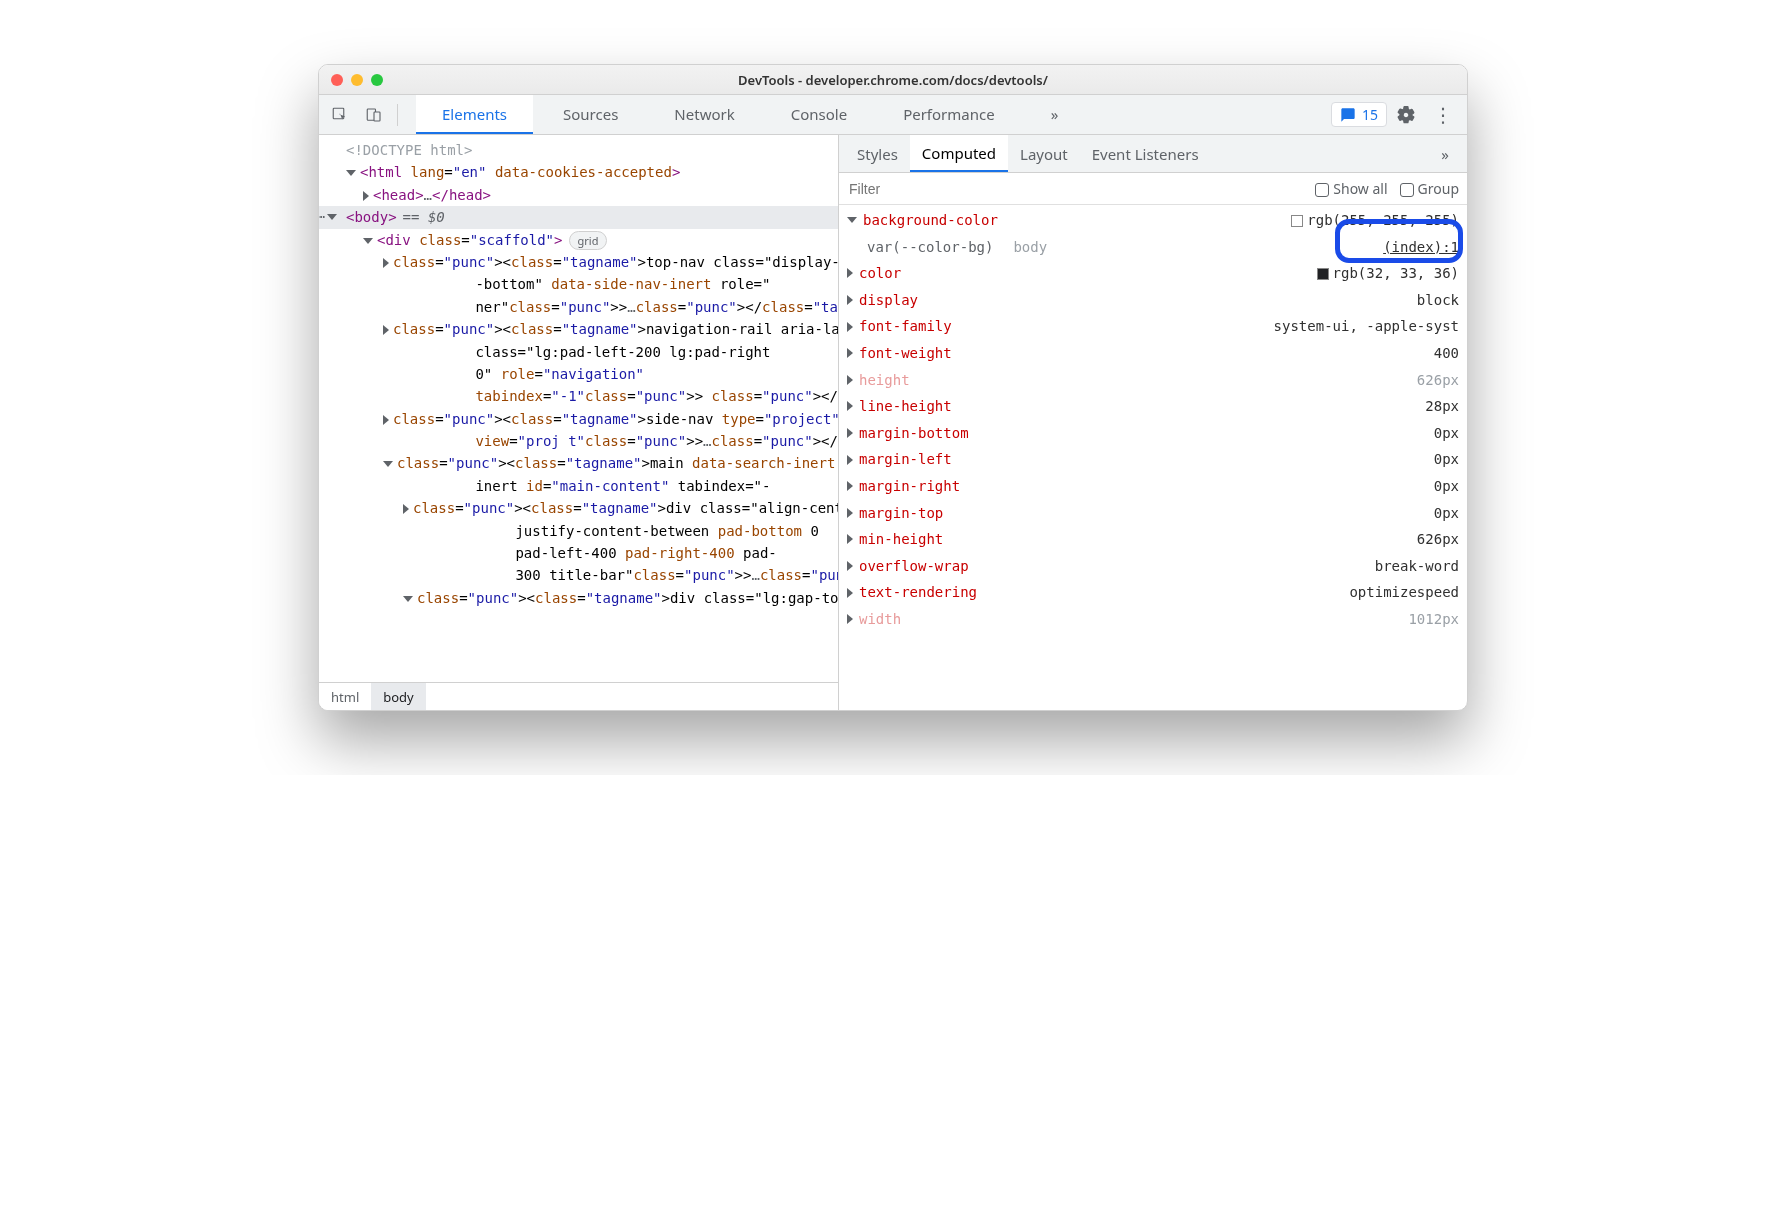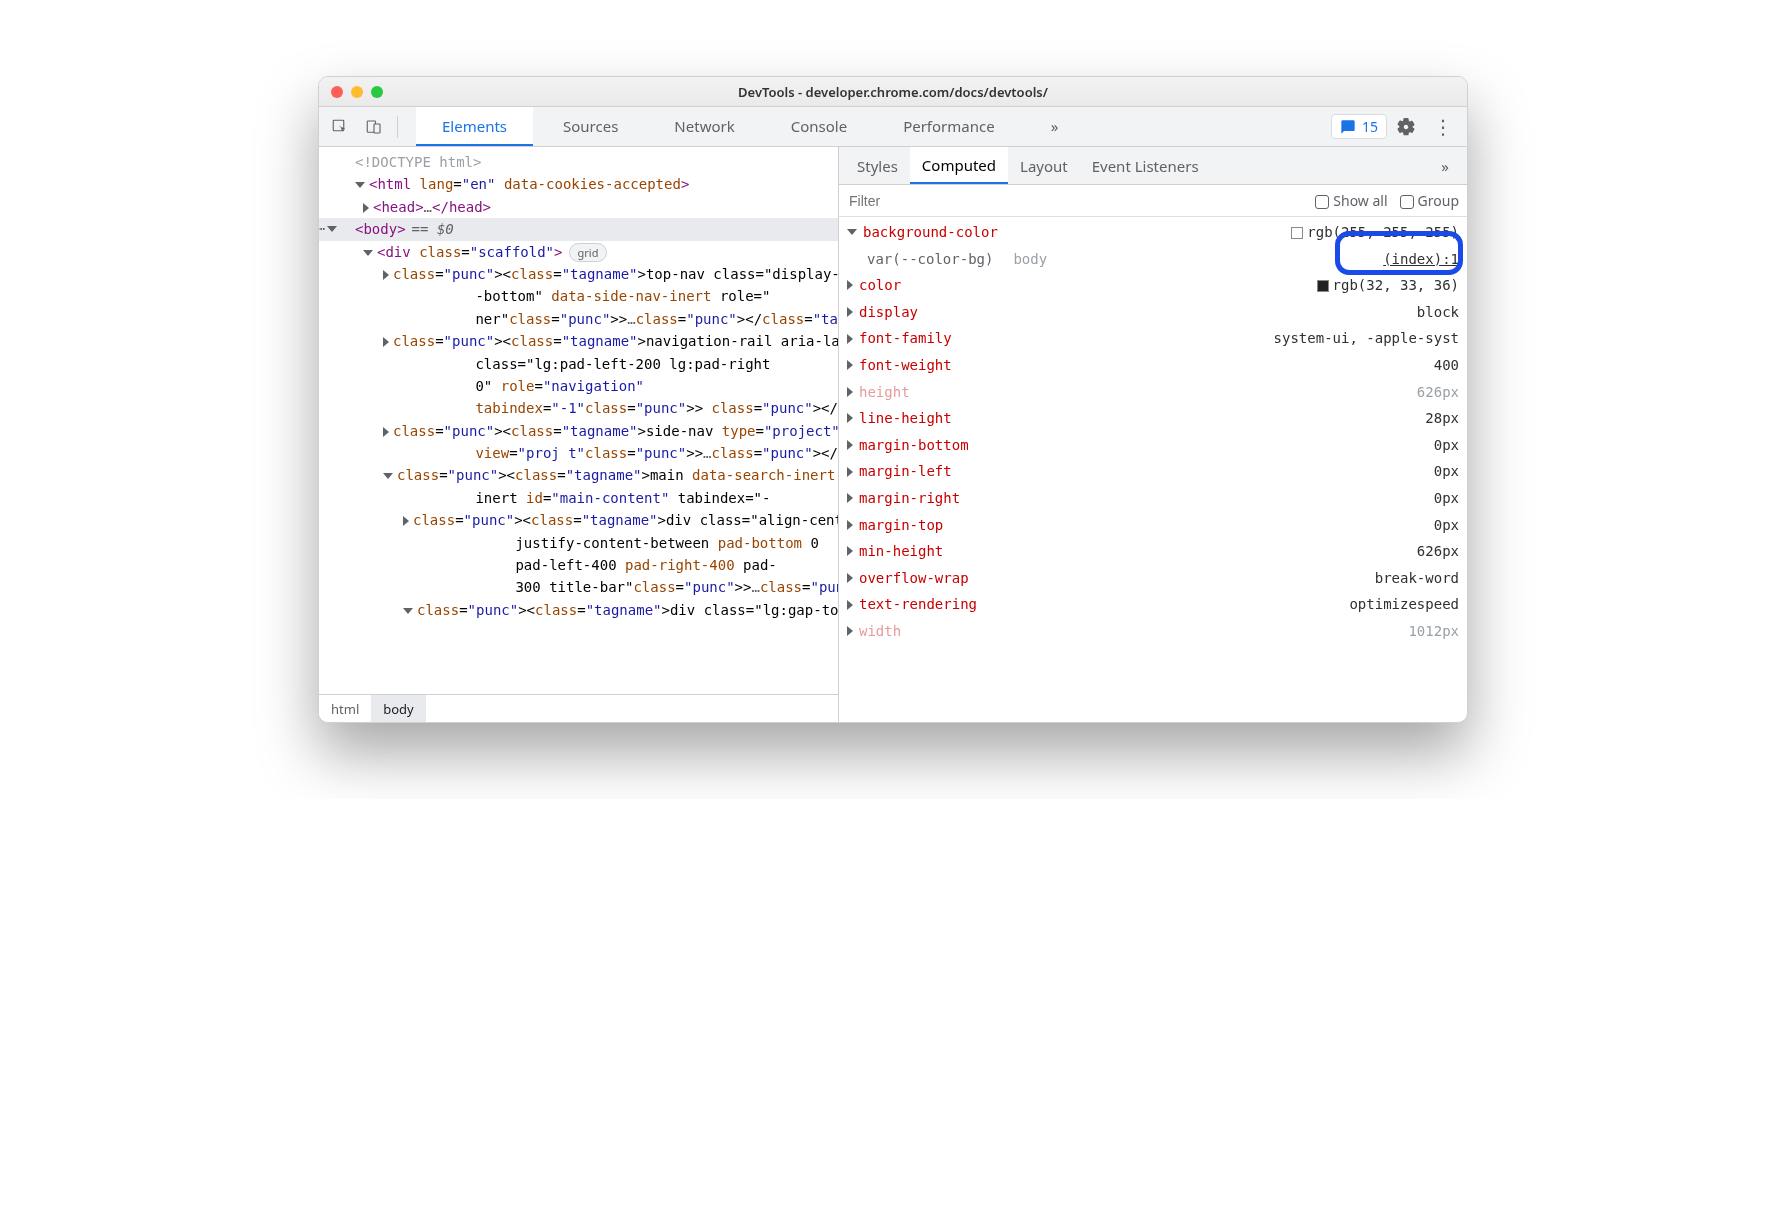--- a/index.html
+++ b/index.html
@@ -5,21 +5,21 @@
   * { box-sizing: border-box; }
   body {
     margin: 0;
     padding: 60px;
     background: #fff;
     font-family: system-ui, -apple-system, "Segoe UI", Roboto, sans-serif;
     font-size: 14px;
   }
   .window {
     width: 1150px;
-    margin: 16px auto;
+    margin: 4px auto;
     border: 1px solid #d0d0d0;
     border-radius: 10px;
     overflow: hidden;
     box-shadow: 0 30px 60px rgba(0,0,0,0.35);
     background: #fff;
   }
   .titlebar {
     background: linear-gradient(#f2f2f2, #eaeaea);
     border-bottom: 1px solid #d0d0d0;
     height: 30px;
@@ -127,21 +127,21 @@
     border-style: solid;
     border-width: 5px 0 5px 6px;
     border-color: transparent transparent transparent #5f6368;
     margin-right: 4px;
     vertical-align: middle;
   }
   .dom-line .arrow.open {
     border-width: 6px 5px 0 5px;
     border-color: #5f6368 transparent transparent transparent;
   }
-  .indent1{padding-left:36px;}
+  .indent1{padding-left:27px;}
   .indent2{padding-left:44px;}
   .indent3{padding-left:64px;}
   .indent4{padding-left:84px;}
   .selected {
     background: #e8eaed;
   }
   .selected-gutter {
     position: absolute;
     left: 0; top: 0; bottom: 0;
     width: 22px;

